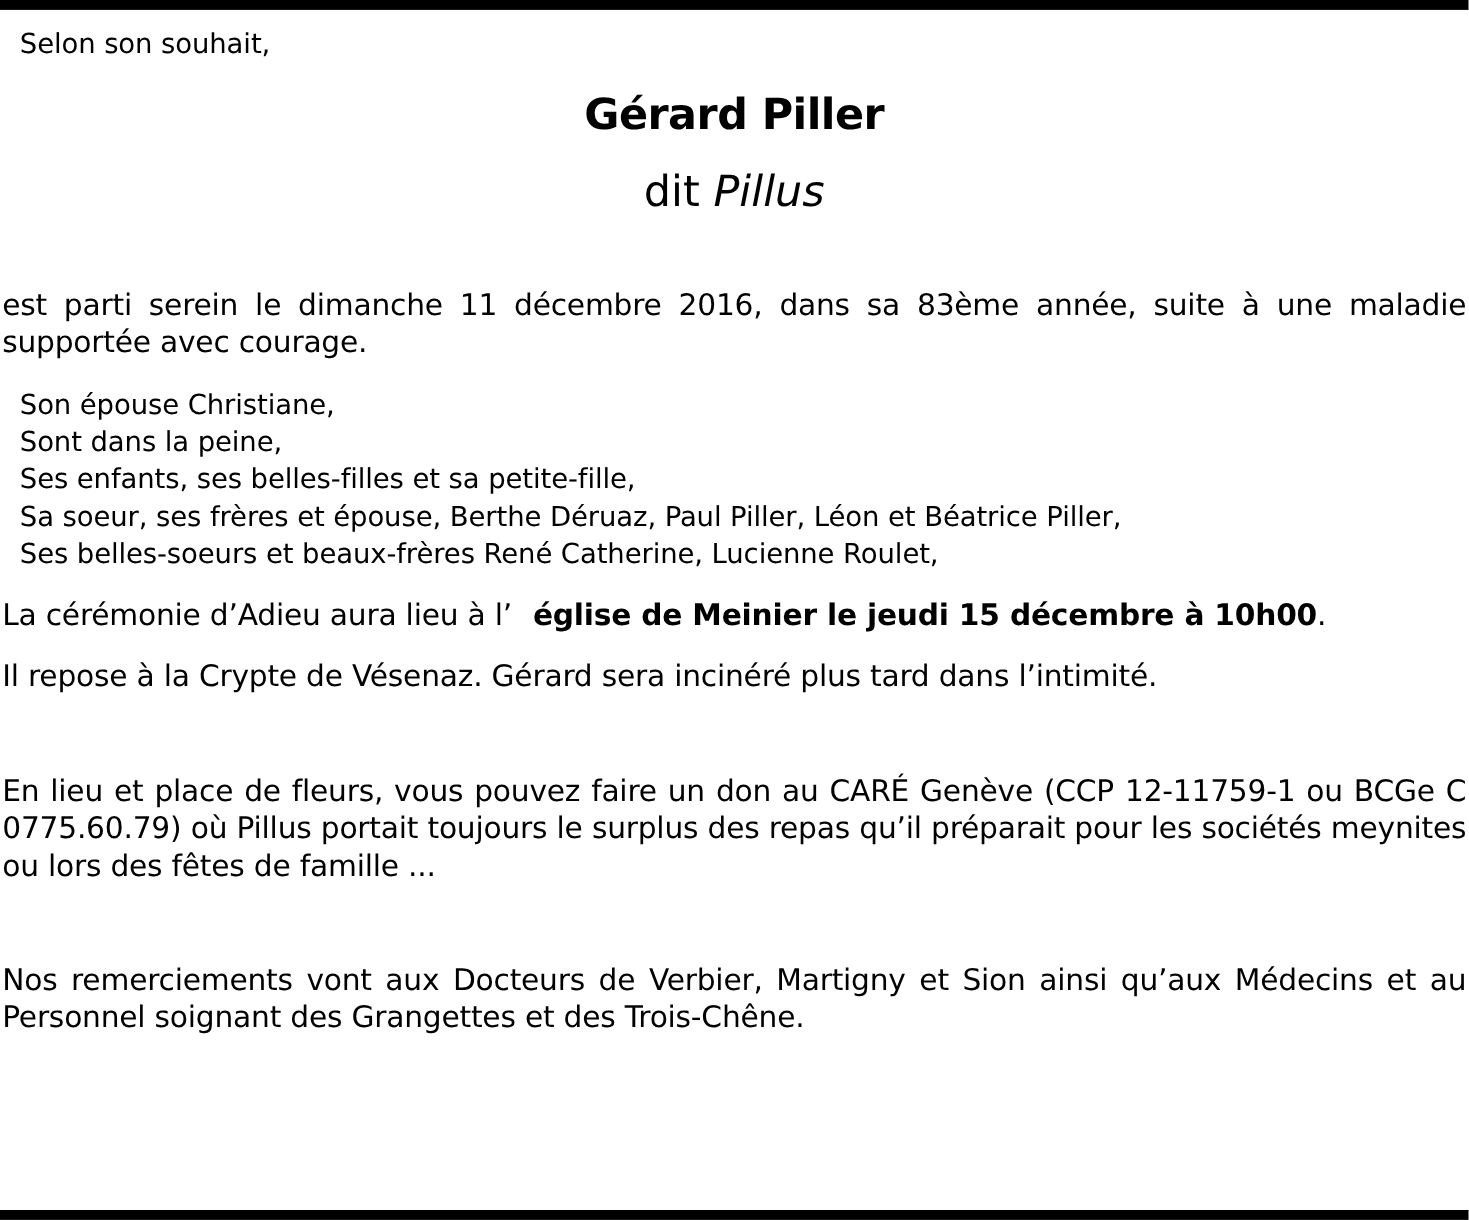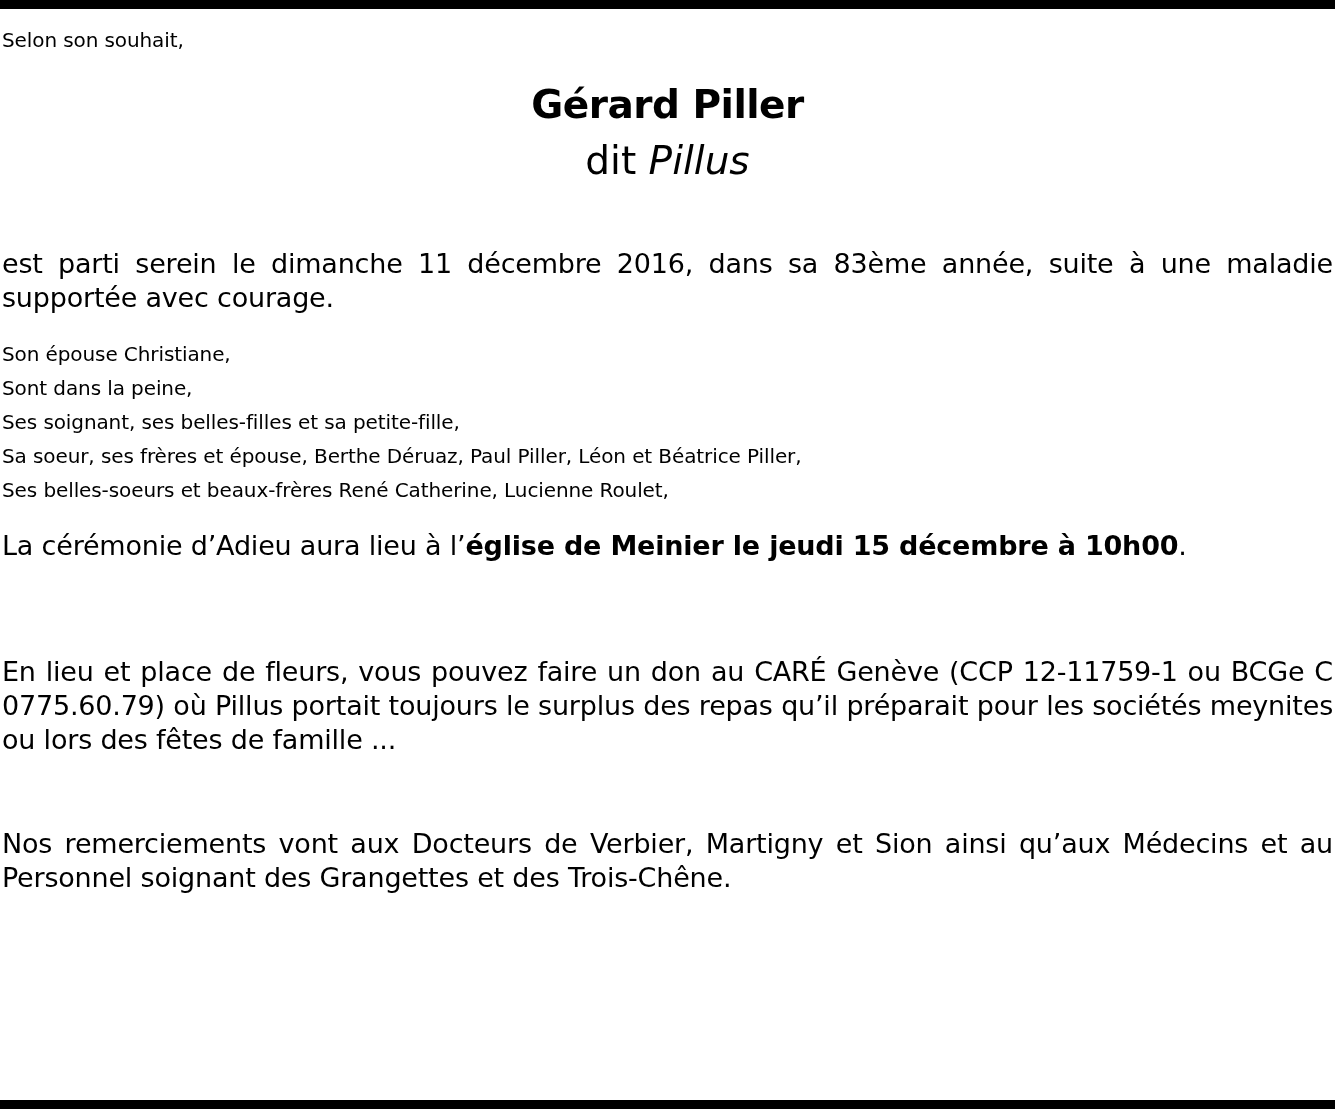--- a/index.html
+++ b/index.html
@@ -39,24 +39,25 @@
   .content {
     position: absolute;
     top: 9px;
     left: 0;
     right: 0;
     bottom: 9px;
     padding: 14px 2px 0 2px;
     box-sizing: border-box;
   }
   .line {
-    font-size: 20px;
+    font-size: 25px;
     line-height: 34px;
     letter-spacing: -0.1px;
     white-space: nowrap;
+    margin-left: 16px;
   }
   .para {
     font-size: 27px;
     line-height: 34px;
     letter-spacing: -0.2px;
   }
   .justified {
     text-align: justify;
     text-align-last: left;
     margin-top: 48px;
@@ -66,29 +67,29 @@
     font-size: 39px;
     line-height: 60px;
     font-weight: bold;
     letter-spacing: -0.5px;
     margin-top: 18px;
   }
   .nickname {
     text-align: center;
     font-size: 39px;
     line-height: 48px;
-    margin-top: 2px;
+    margin-top: 16px;
   }
   .nickname em {
     font-style: italic;
   }
   .spacer-sm { height: 14px; }
   .spacer-md { height: 22px; }
   .block-names .line { line-height: 34px; }
-  b { font-weight: bold; }
+  b { font-weight: bold; margin-left: 19px; }
 </style>
 </head>
 <body>
 
 <div class="page">
 
   <div class="rule-top"></div>
 
   <div class="content">
 
@@ -100,31 +101,32 @@
 
     <div class="spacer-sm"></div>
 
     <div class="para justified">est parti serein le dimanche 11 décembre 2016, dans sa 83ème année, suite à une maladie supportée avec courage.</div>
 
     <div class="spacer-md"></div>
 
     <div class="block-names">
       <div class="line">Son épouse Christiane,</div>
       <div class="line">Sont dans la peine,</div>
-      <div class="line">Ses soignant, ses belles-filles et sa petite-fille,</div>
+      <div class="line">Ses enfants, ses belles-filles et sa petite-fille,</div>
       <div class="line">Sa soeur, ses frères et épouse, Berthe Déruaz, Paul Piller, Léon et Béatrice Piller,</div>
       <div class="line">Ses belles-soeurs et beaux-frères René Catherine, Lucienne Roulet,</div>
     </div>
 
     <div class="spacer-md"></div>
 
     <div class="para"><span>La cérémonie d’Adieu aura lieu à l’</span><b>église de Meinier le jeudi 15 décembre à 10h00</b><span>.</span></div>
 
     <div class="spacer-md"></div>
 
+    <div class="para">Il repose à la Crypte de Vésenaz. Gérard sera incinéré plus tard dans l’intimité.</div>
 
     <div class="spacer-md"></div>
 
     <div class="para justified">En lieu et place de fleurs, vous pouvez faire un don au CARÉ Genève (CCP 12-11759-1 ou BCGe C 0775.60.79) où Pillus portait toujours le surplus des repas qu’il préparait pour les sociétés meynites ou lors des fêtes de famille ...</div>
 
     <div class="spacer-md"></div>
 
     <div class="para justified">Nos remerciements vont aux Docteurs de Verbier, Martigny et Sion ainsi qu’aux Médecins et au Personnel soignant des Grangettes et des Trois-Chêne.</div>
 
   </div>

